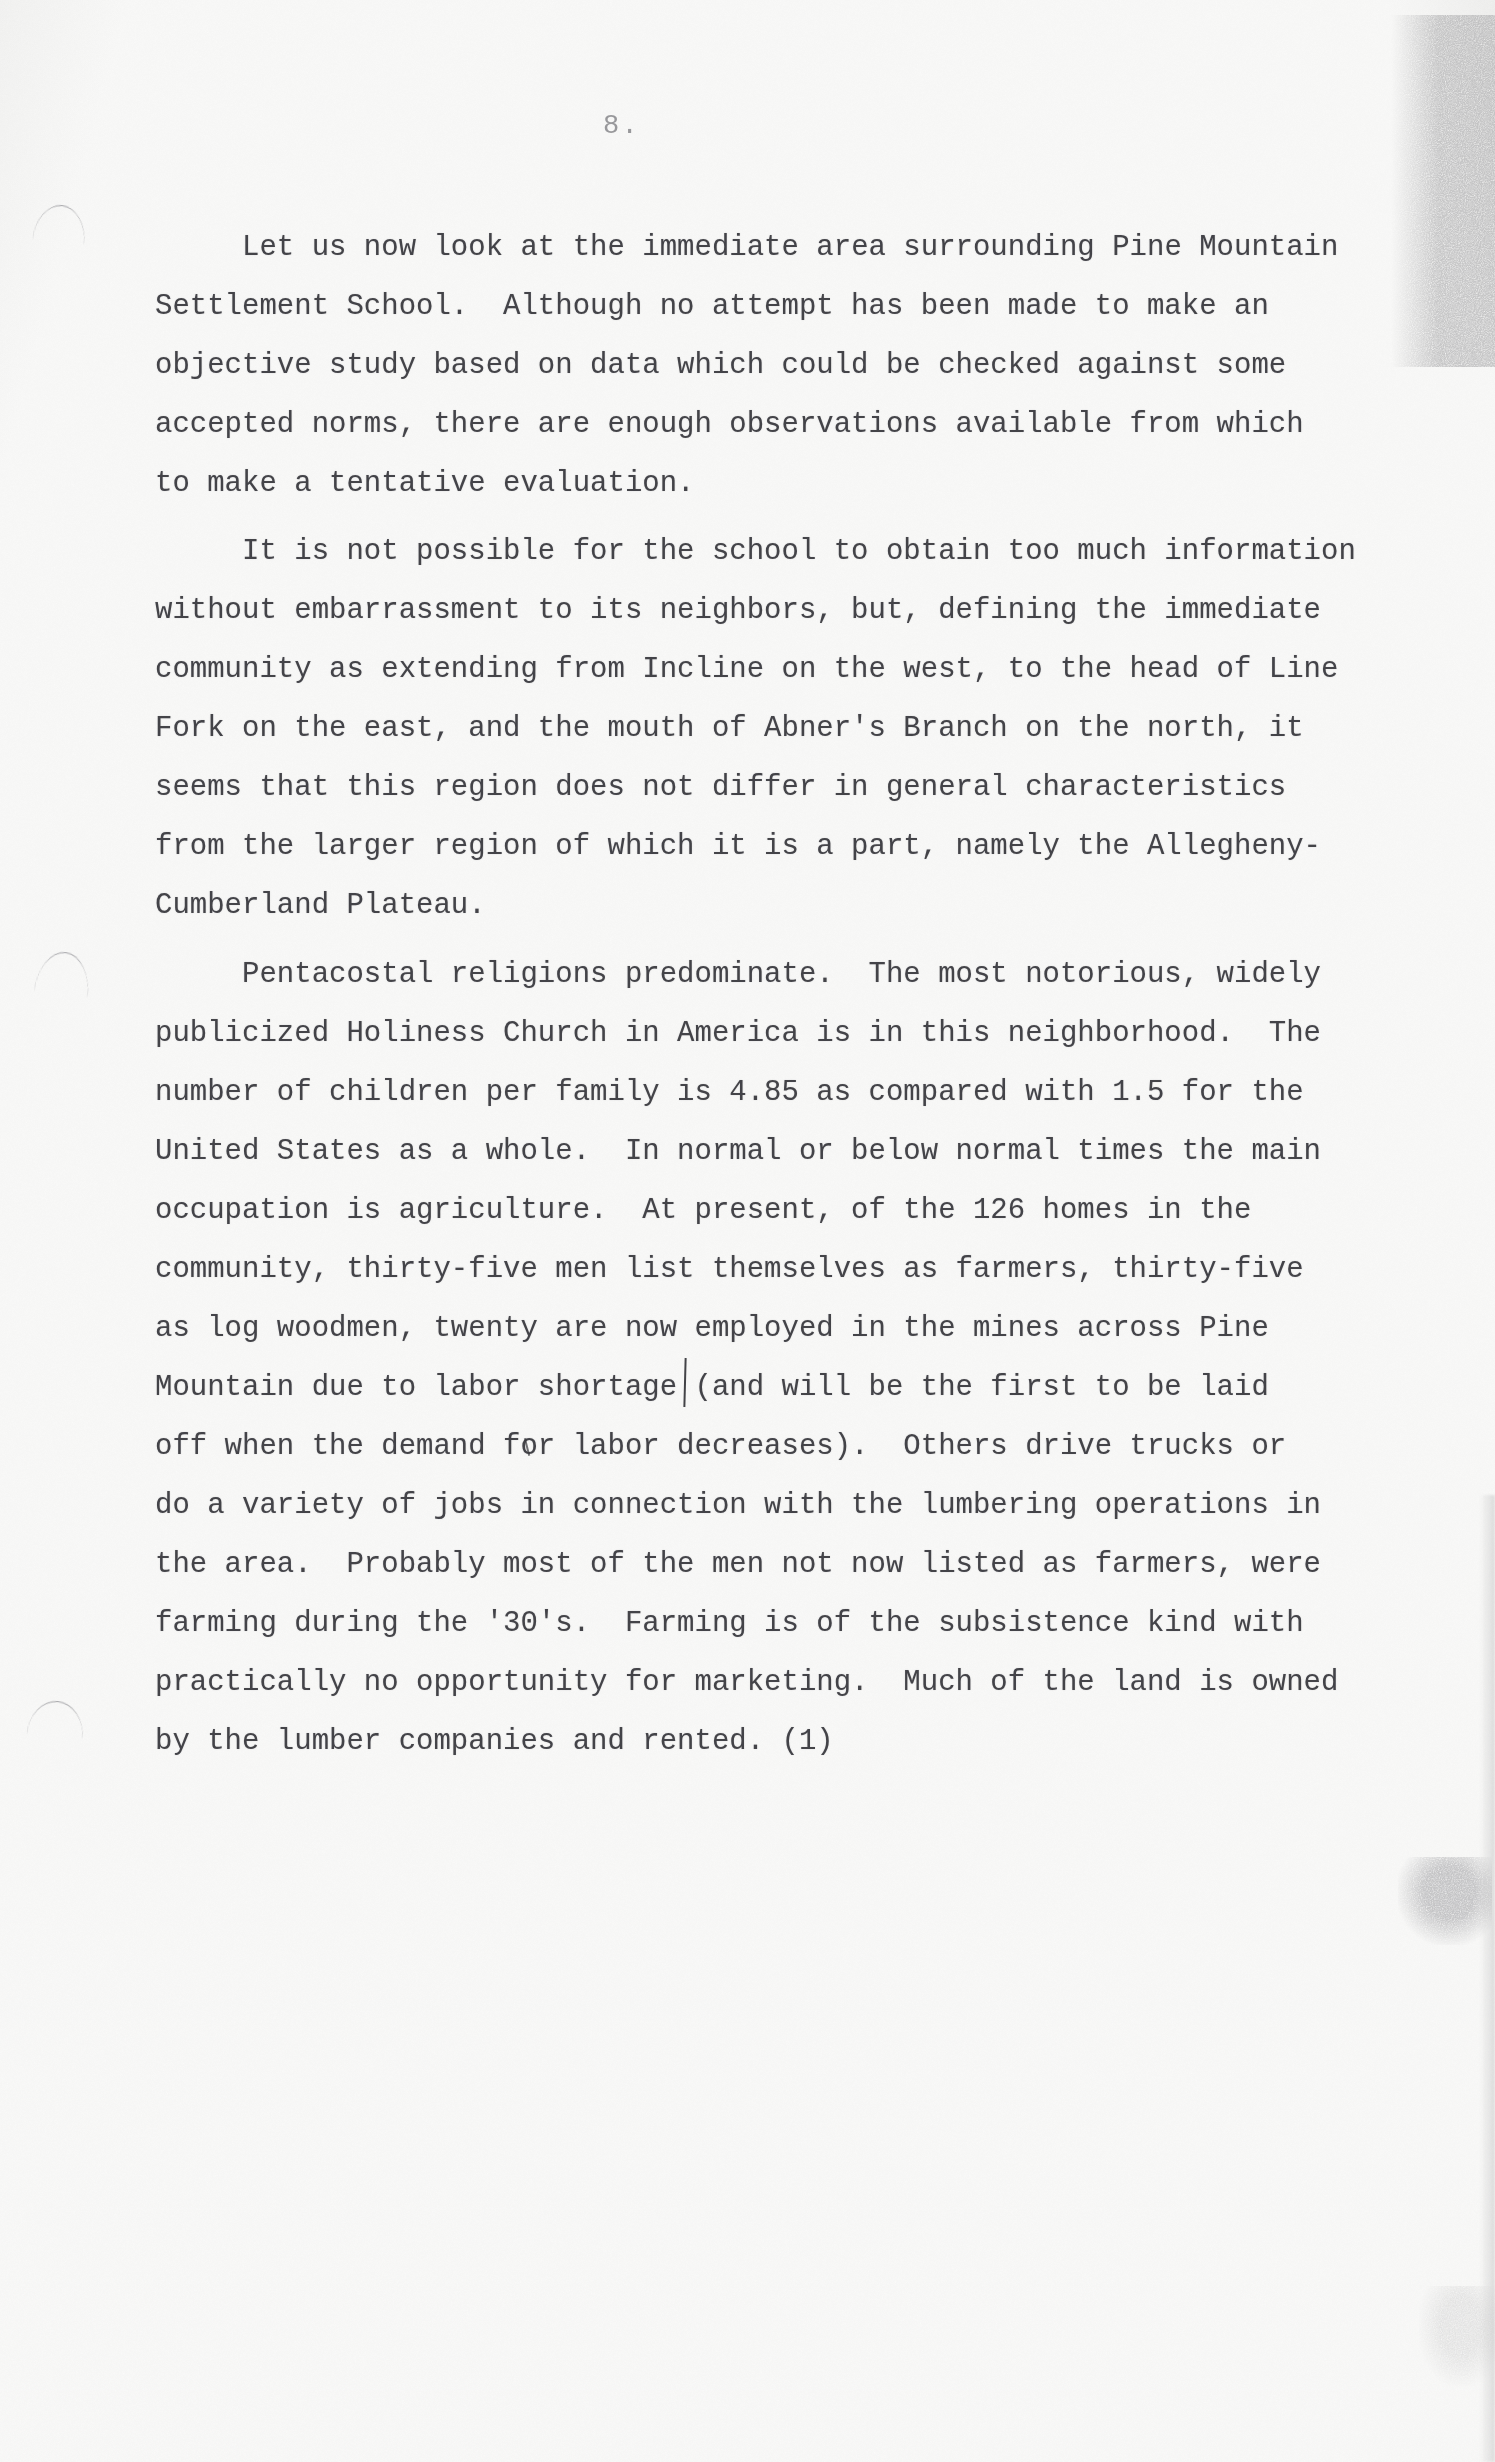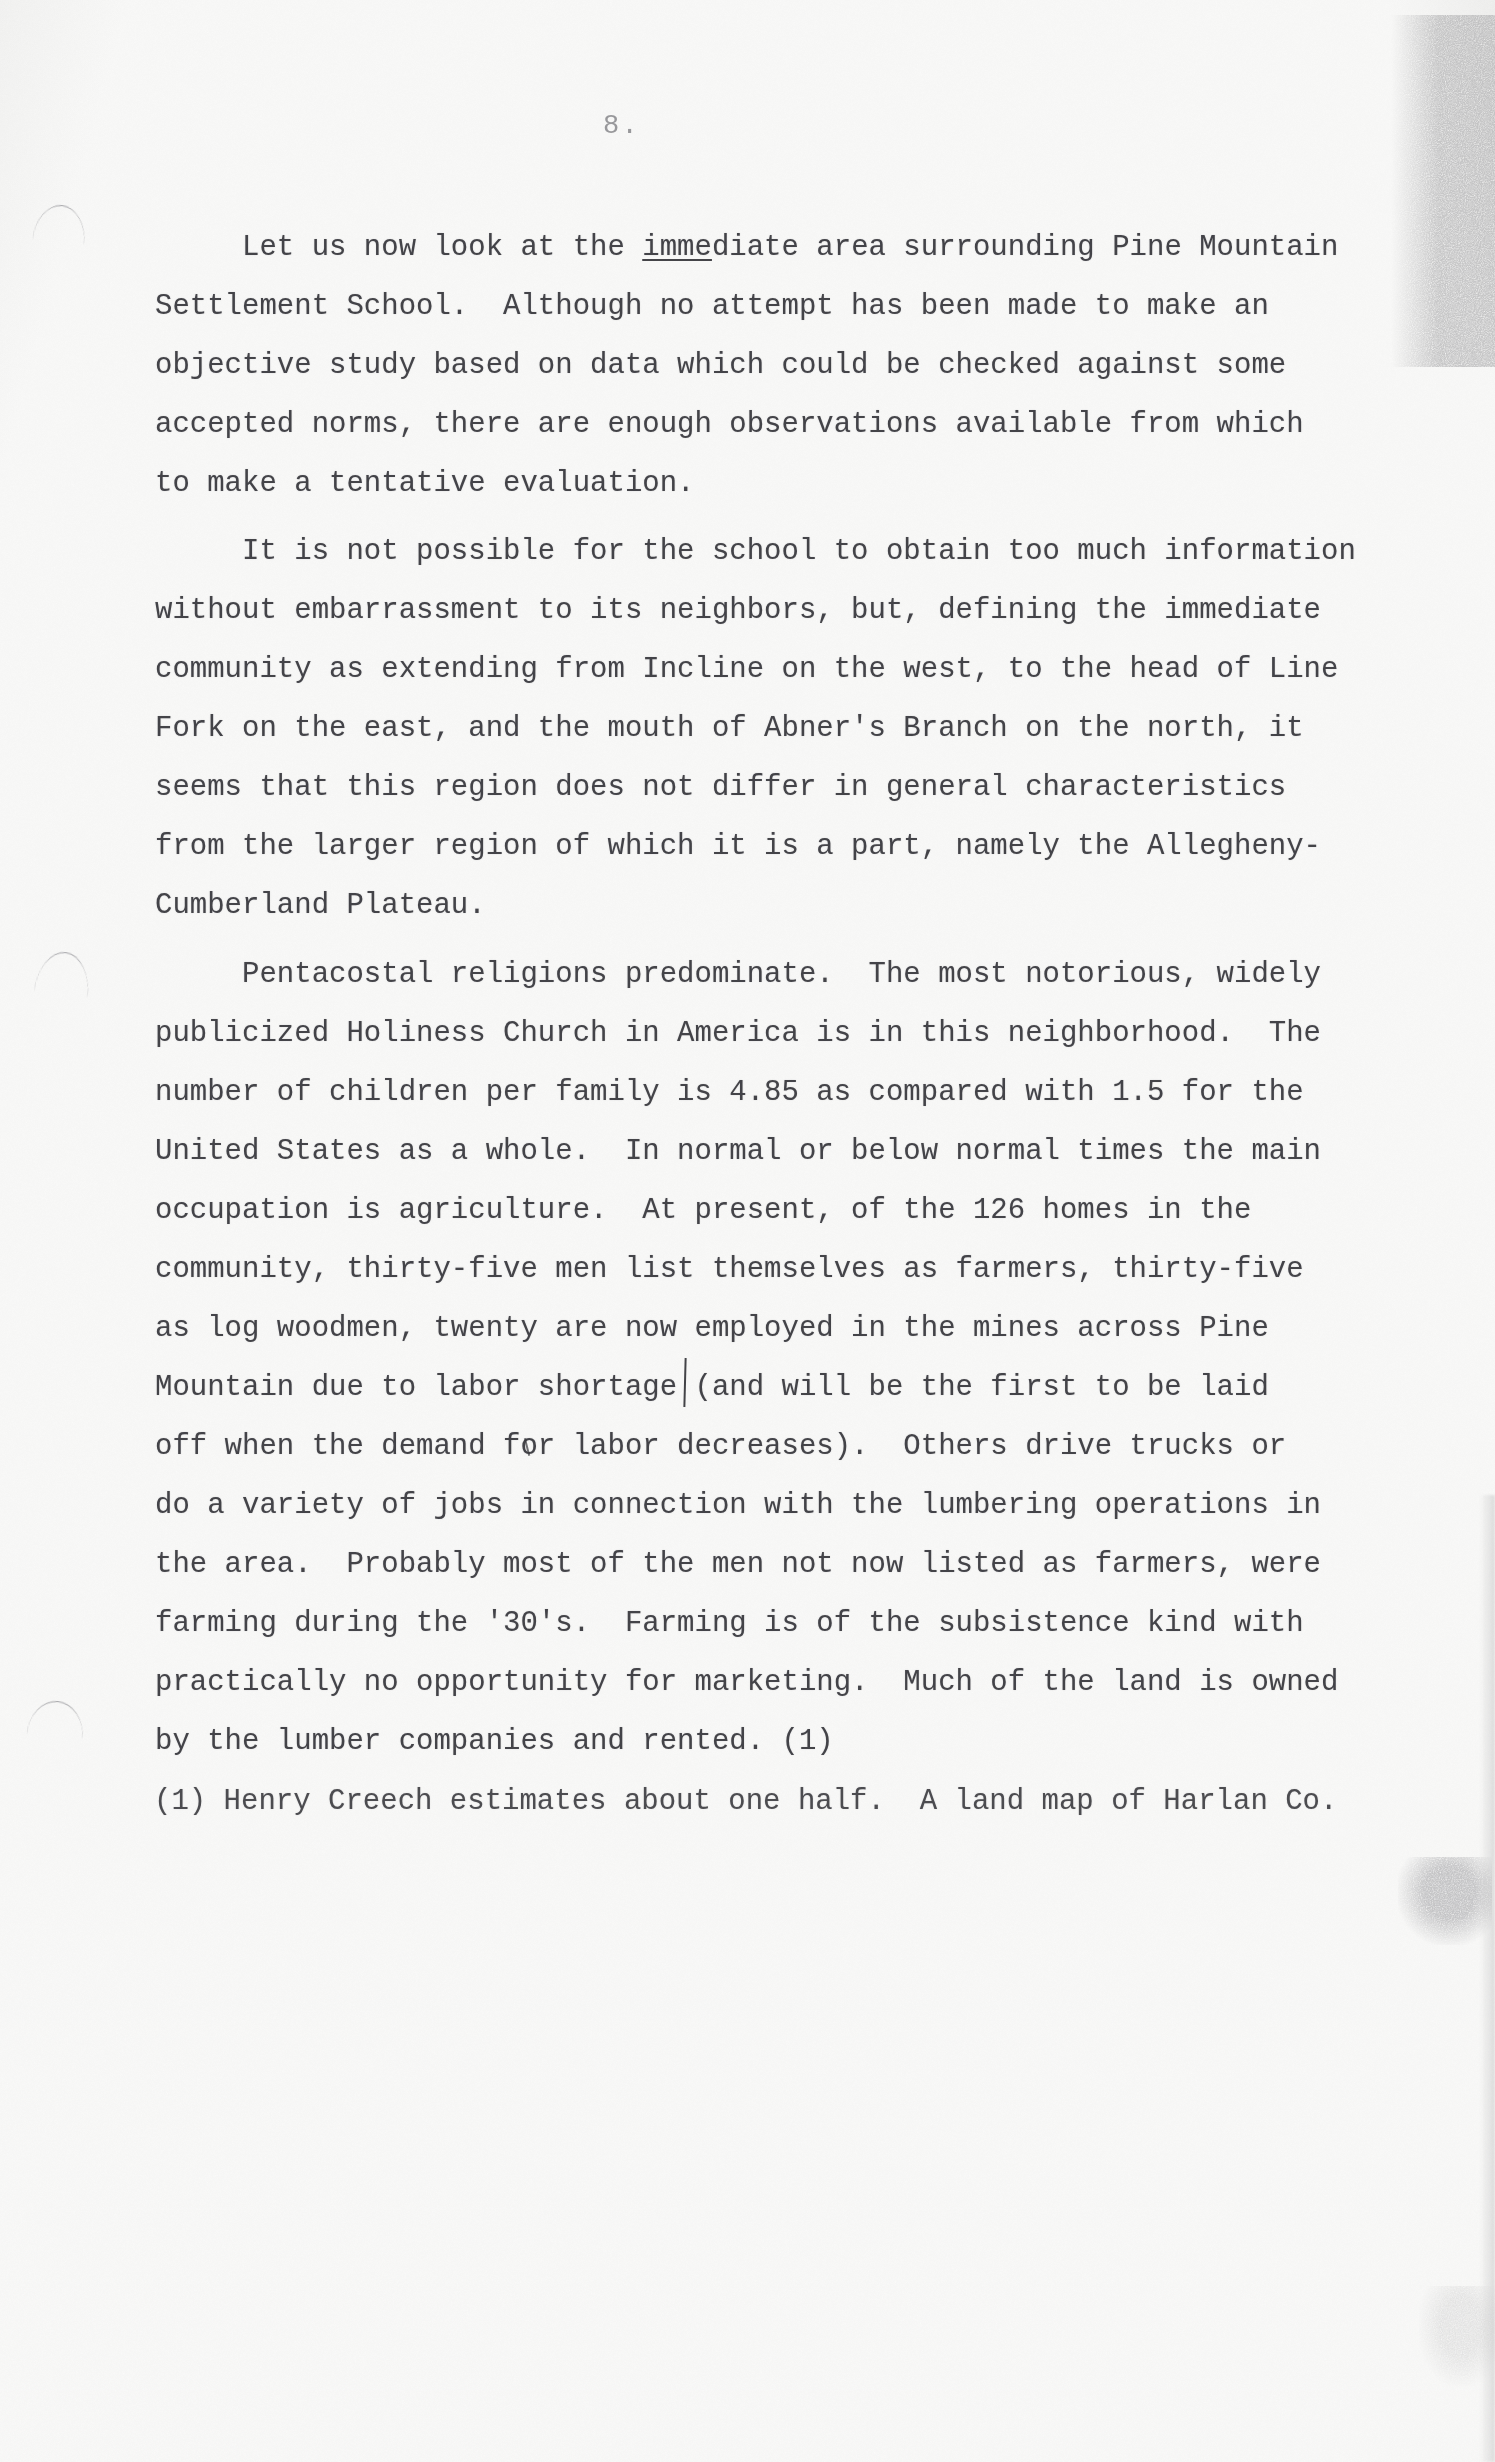--- a/index.html
+++ b/index.html
@@ -25,21 +25,21 @@
   }
   .typescript {
     position: absolute; left: 155px; top: 218px;
     font-size: 29px; line-height: 59px;
     white-space: pre;
     color: rgba(44,44,49,0.85);
     filter: blur(0.3px);
     text-shadow: 0 0 1.2px rgba(90,90,95,0.30);
   }
   .typescript .para { margin: 0 0 9.4px 0; }
-  .ul { text-decoration: underline; text-underline-offset: 4.1px; text-decoration-thickness: 1.8px; }
+  .ul { text-underline-offset: 4.1px; text-decoration-thickness: 1.8px; }
   .footnote {
     position: absolute; left: 154px; top: 1786px;
     font-size: 29px; line-height: 31px;
     white-space: pre;
     color: rgba(48,48,53,0.82);
     filter: blur(0.3px);
     text-shadow: 0 0 1.2px rgba(90,90,95,0.30);
   }
   
   .arc {
@@ -85,21 +85,21 @@
         <feTurbulence type="fractalNoise" baseFrequency="0.8" numOctaves="2" stitchTiles="stitch"></feTurbulence>
       <feColorMatrix type="matrix" values="0 0 0 0 0.3  0 0 0 0 0.3  0 0 0 0 0.3  0.6 0.6 0.6 0 0"></feColorMatrix>
       </filter>
     <rect width="2550" height="4200" filter="url(#grainAll)"></rect>
   </svg>
 
   <div class="page-number">8.</div>
 
   <div class="typescript" id="typescript"><div class="para"><div>     Let us now look at the <span class="ul">imme</span>diate area surrounding Pine Mountain</div><div>Settlement School.  Although no attempt has been made to make an</div><div>objective study based on data which could be checked against some</div><div>accepted norms, there are enough observations available from which</div><div>to make a tentative evaluation.</div></div><div class="para"><div>     It is not possible for the school to obtain too much information</div><div>without embarrassment to its neighbors, but, defining the immediate</div><div>community as extending from Incline on the west, to the head of Line</div><div>Fork on the east, and the mouth of Abner's Branch on the north, it</div><div>seems that this region does not differ in general characteristics</div><div>from the larger region of which it is a part, namely the Allegheny-</div><div>Cumberland Plateau.</div></div><div class="para"><div>     Pentacostal religions predominate.  The most notorious, widely</div><div>publicized Holiness Church in America is in this neighborhood.  The</div><div>number of children per family is 4.85 as compared with 1.5 for the</div><div>United States as a whole.  In normal or below normal times the main</div><div>occupation is agriculture.  At present, of the 126 homes in the</div><div>community, thirty-five men list themselves as farmers, thirty-five</div><div>as log woodmen, twenty are now employed in the mines across Pine</div><div>Mountain due to labor shortage (and will be the first to be laid</div><div>off when the demand for labor decreases).  Others drive trucks or</div><div>do a variety of jobs in connection with the lumbering operations in</div><div>the area.  Probably most of the men not now listed as farmers, were</div><div>farming during the '30's.  Farming is of the subsistence kind with</div><div>practically no opportunity for marketing.  Much of the land is owned</div><div>by the lumber companies and rented. (1)</div></div></div>
 
-  <div class="footnote" id="footnote"><div>(1) Henry Creech estimates about one half.  A land map of Harlan Co.</div></div>
+  <div class="footnote" id="footnote"></div>
 
   <div class="arc arc1"></div>
   <div class="arc arc2"></div>
   <div class="arc arc3"></div>
 
   <div class="pen-vert"></div>
   <div class="pen-tick"></div>
 
   <svg class="noise-layer fade-left" style="left:1391px; top:14.7px; opacity:0.55;" width="104" height="352" viewBox="0 0 178 600">
     <filter id="grainTR">

